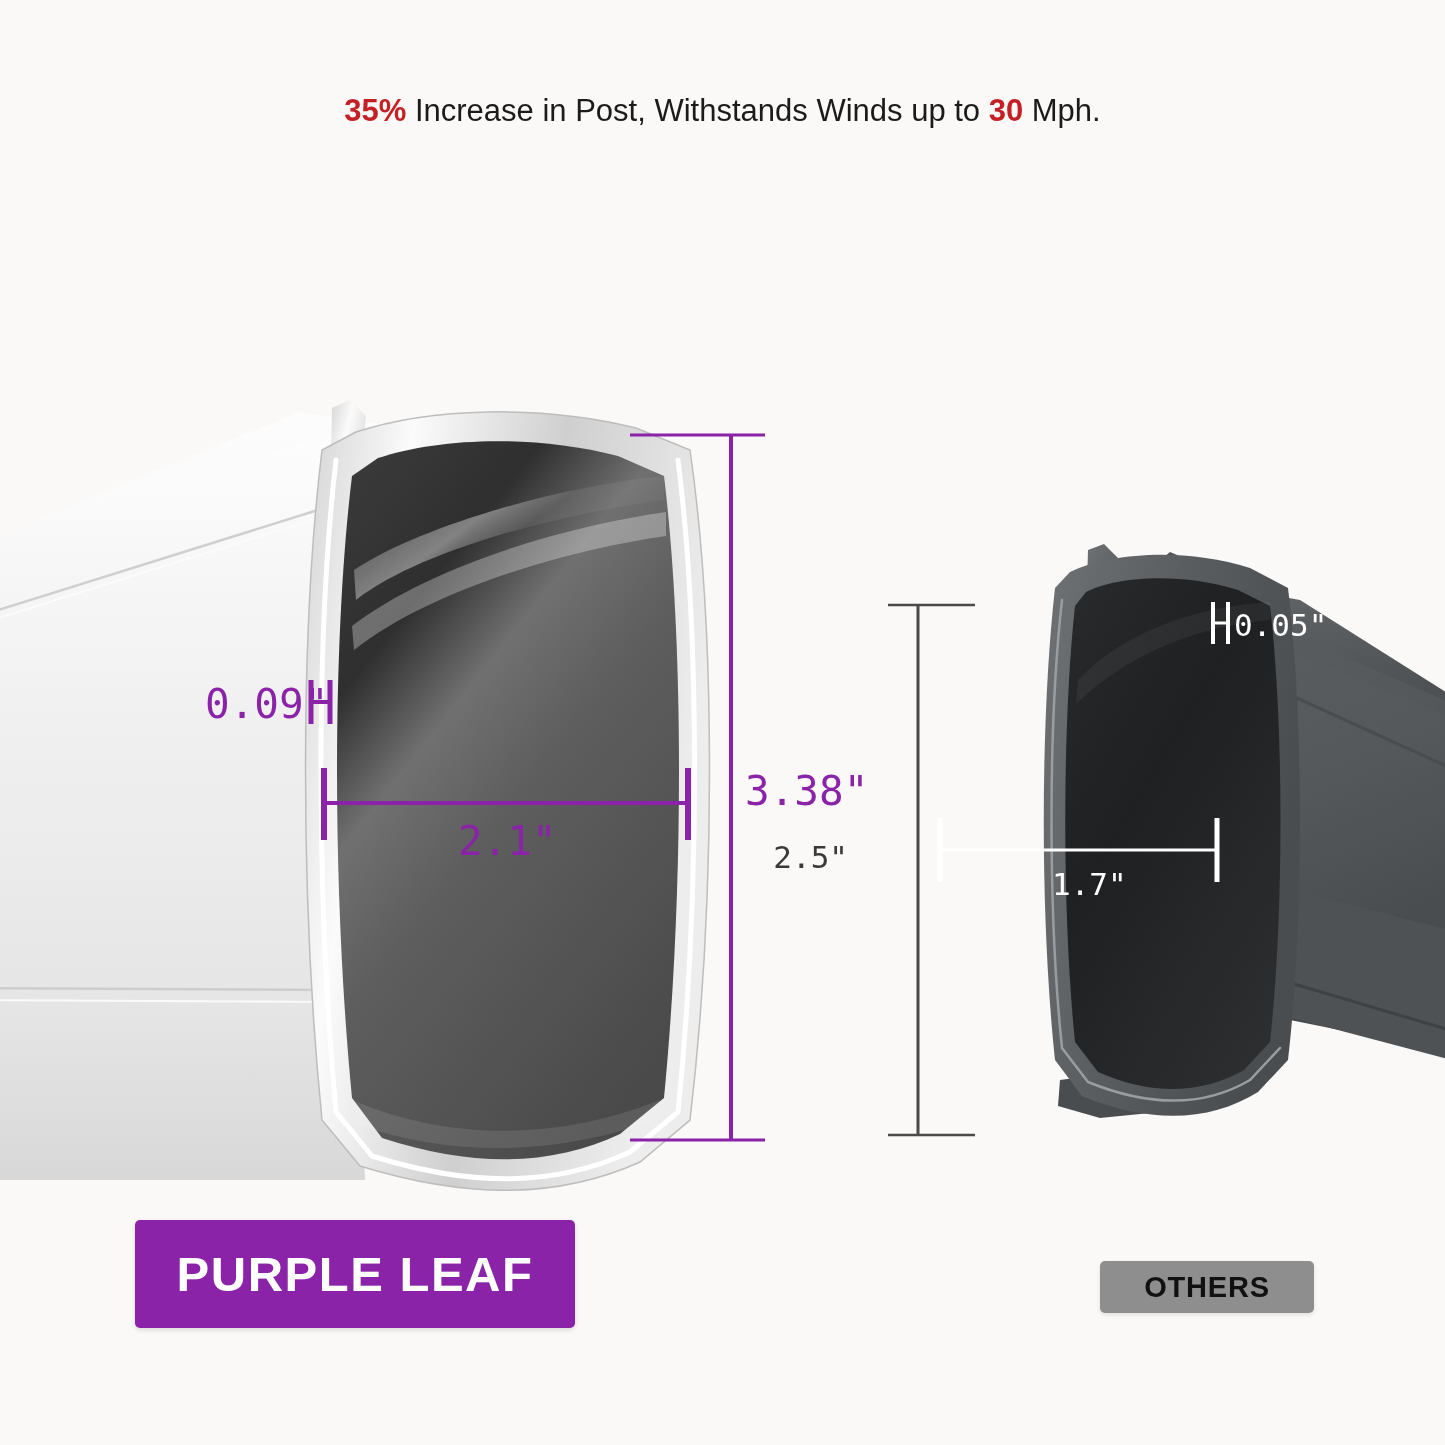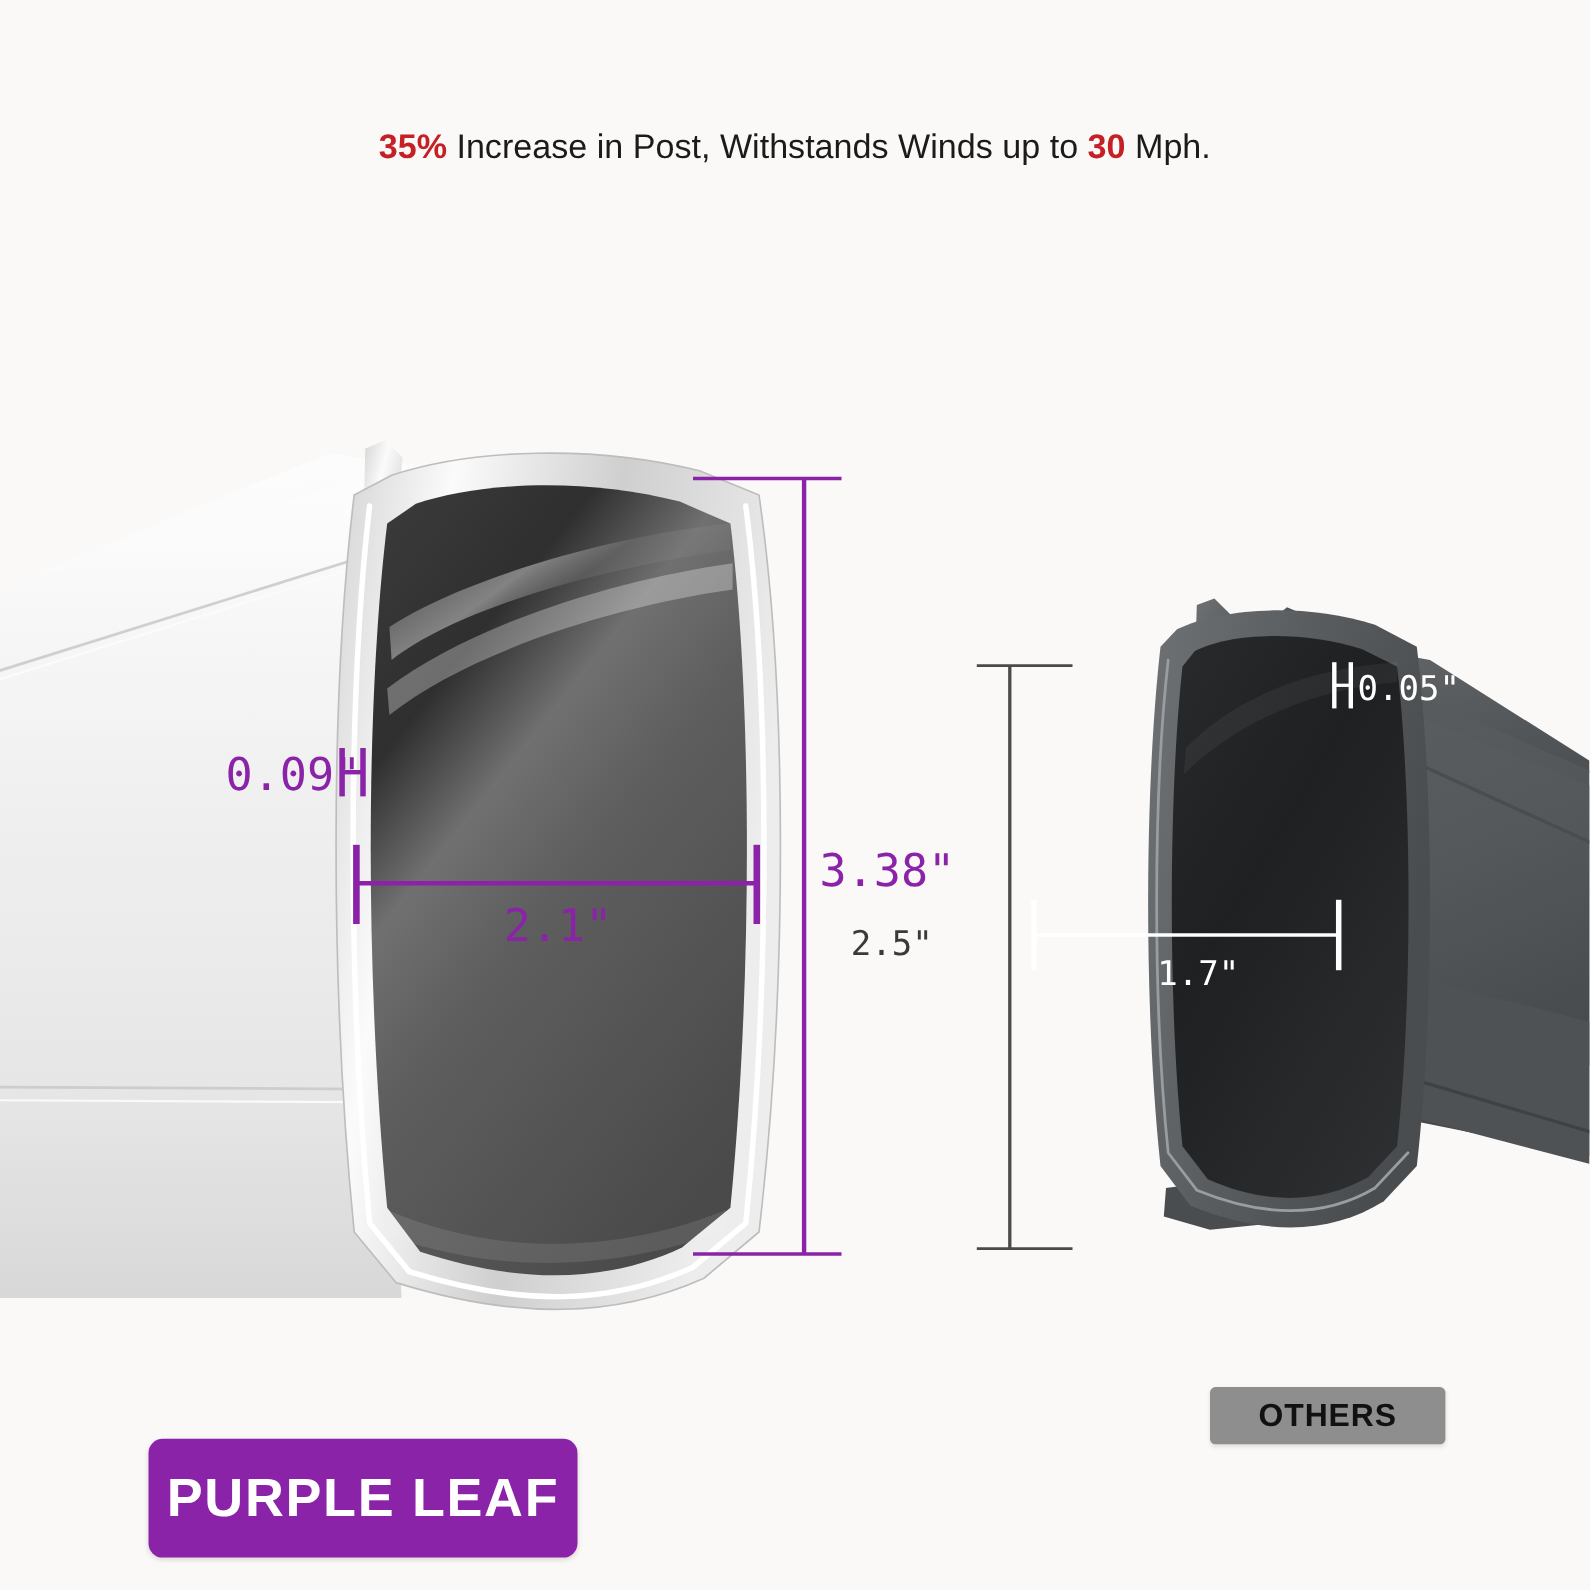--- a/index.html
+++ b/index.html
@@ -31,21 +31,21 @@
   .title {
     font-size: 53px;
     font-weight: bold;
     color: #111111;
     letter-spacing: -0.5px;
     line-height: 1.15;
     white-space: nowrap;
   }
 
   .subtitle {
-    margin-top: 44px;
+    margin-top: 21px;
     font-size: 31px;
     color: #1b1b1b;
     white-space: nowrap;
   }
   .subtitle .accent {
     color: #c42026;
     font-weight: bold;
   }
 
   
@@ -62,26 +62,25 @@
   .badge {
     position: absolute;
     display: flex;
     align-items: center;
     justify-content: center;
     border-radius: 5px;
   }
 
   .badge-primary {
     left: 135px;
-    top: 1308px;
-    width: 390px;
+    top: 1220px;
+    width: 440px;
     height: 108px;
     background: #8a23a8;
     box-shadow: 0 2px 5px rgba(0,0,0,0.13);
-    border-radius: 13px;
   }
   .badge-primary .badge-text {
     color: #ffffff;
     font-size: 49px;
     font-weight: bold;
     letter-spacing: 1.5px;
   }
 
   .badge-secondary {
     left: 1100px;

